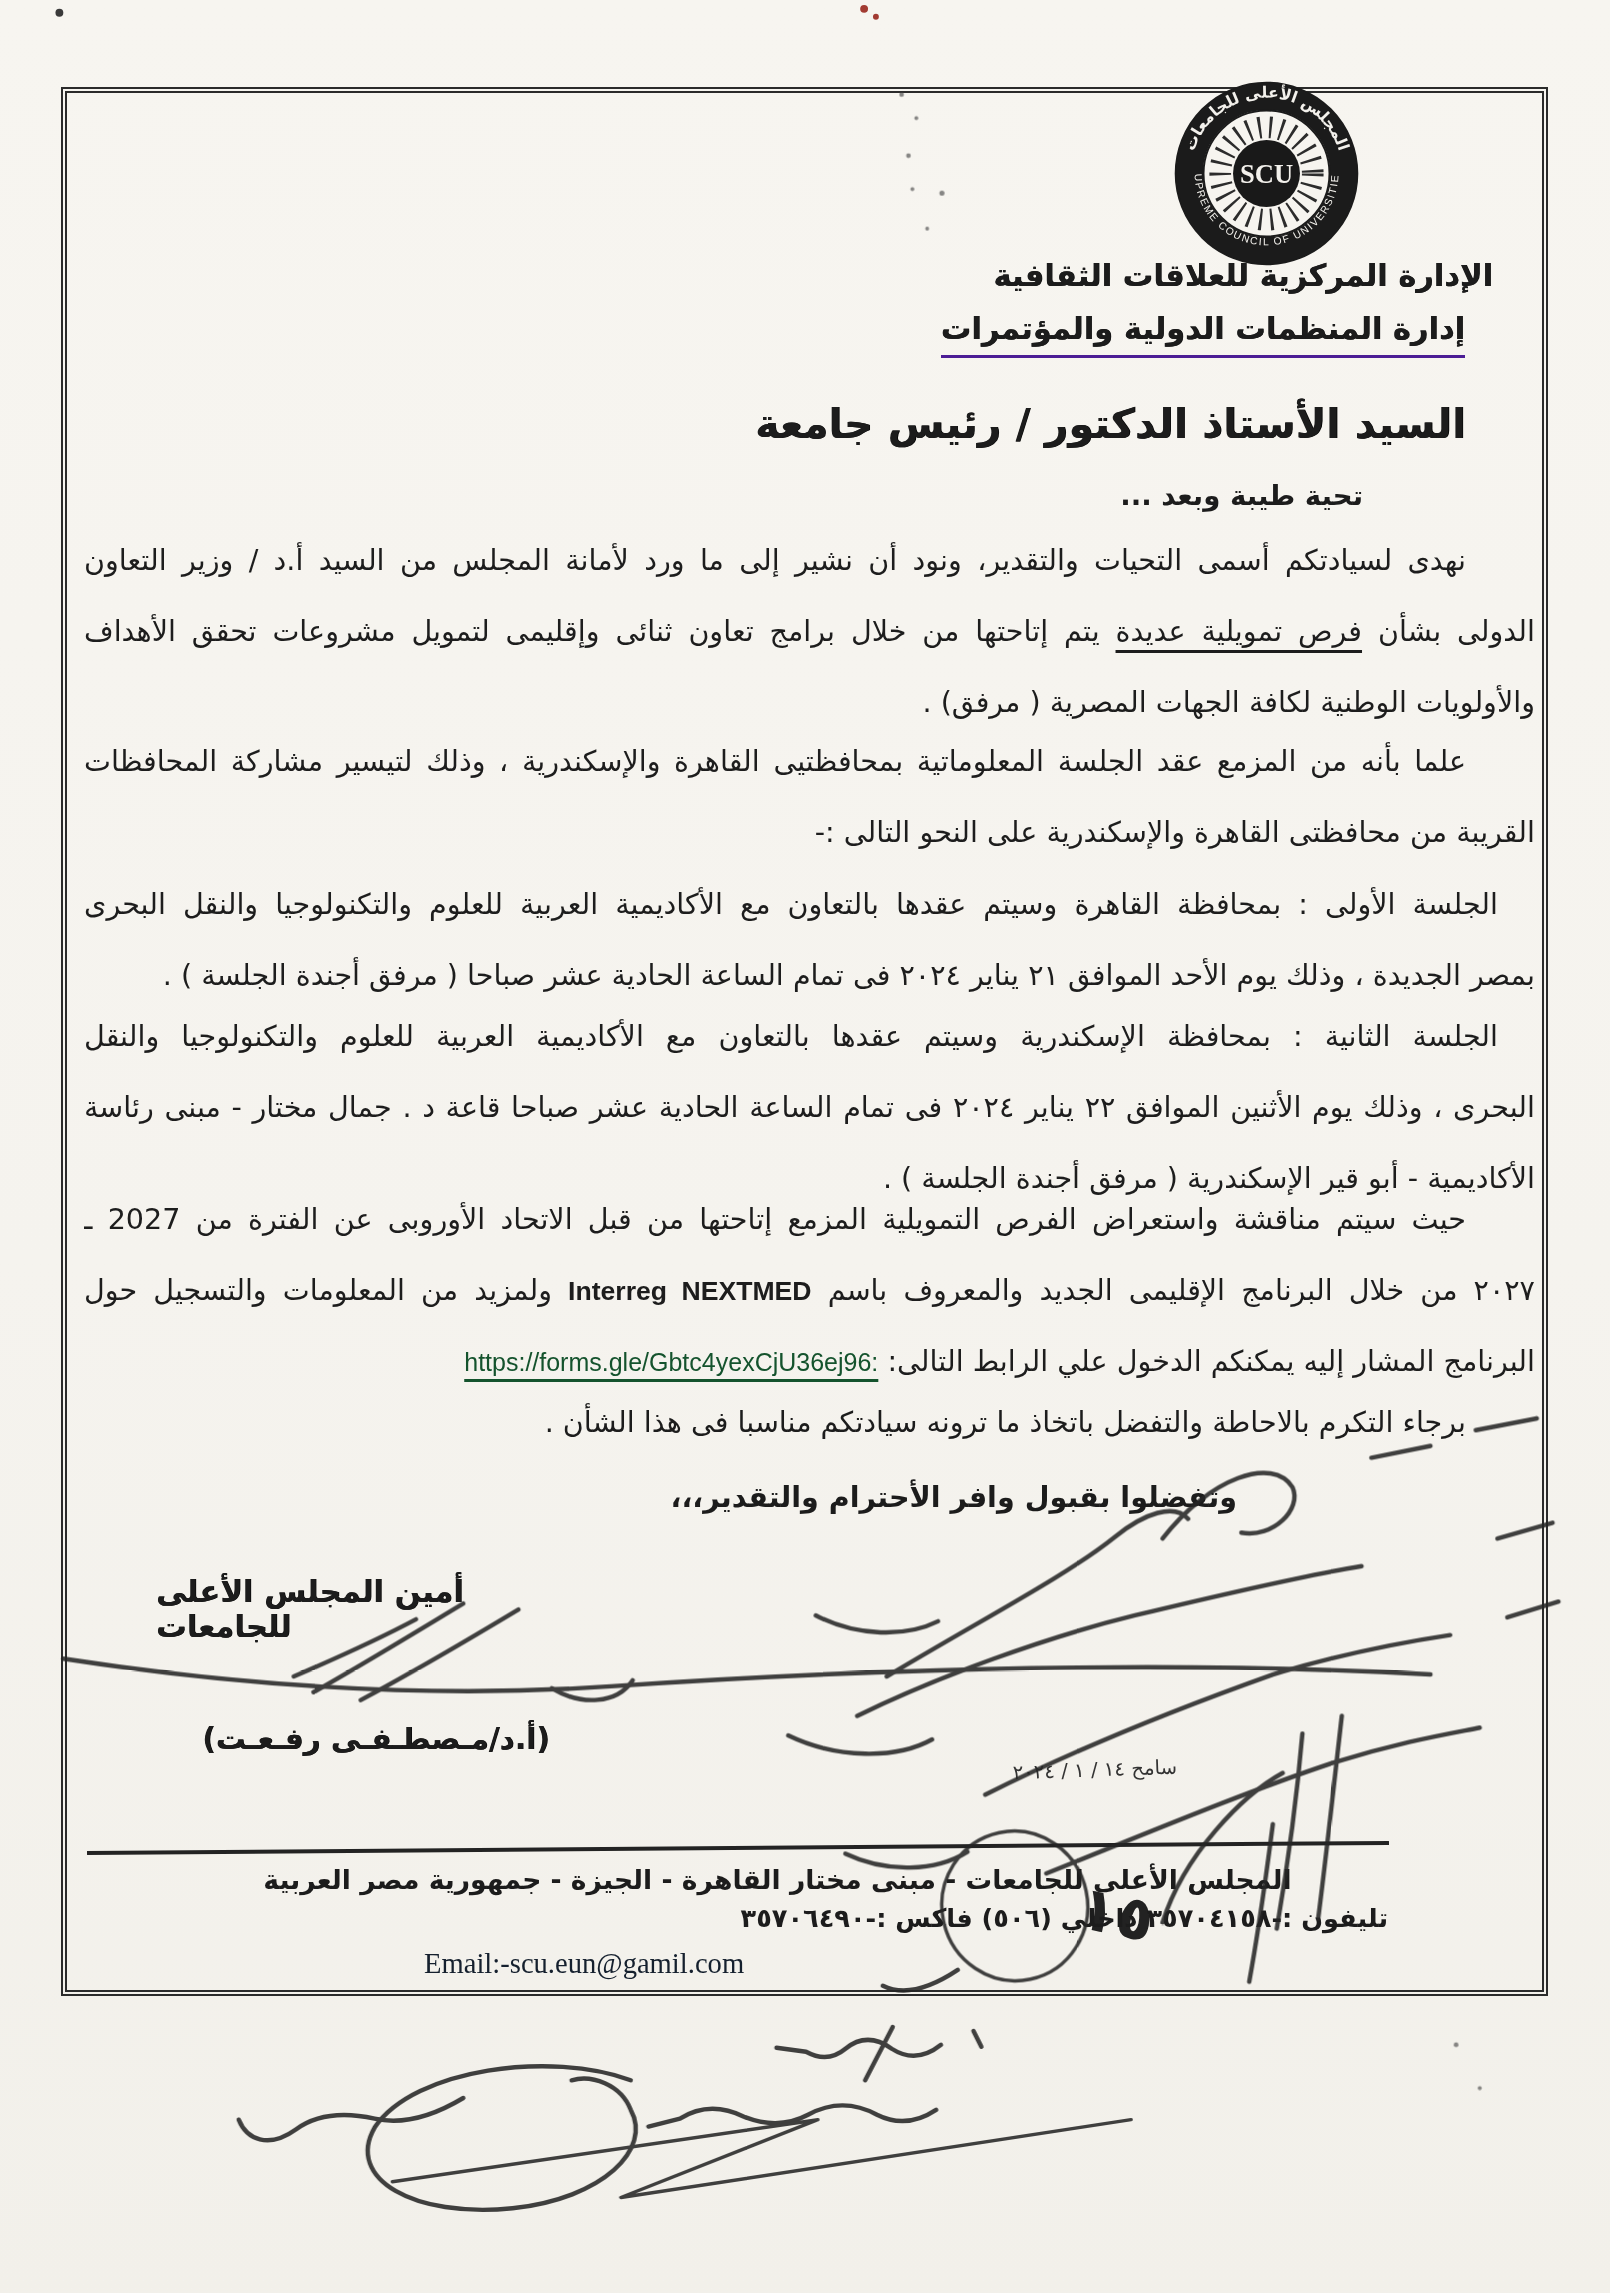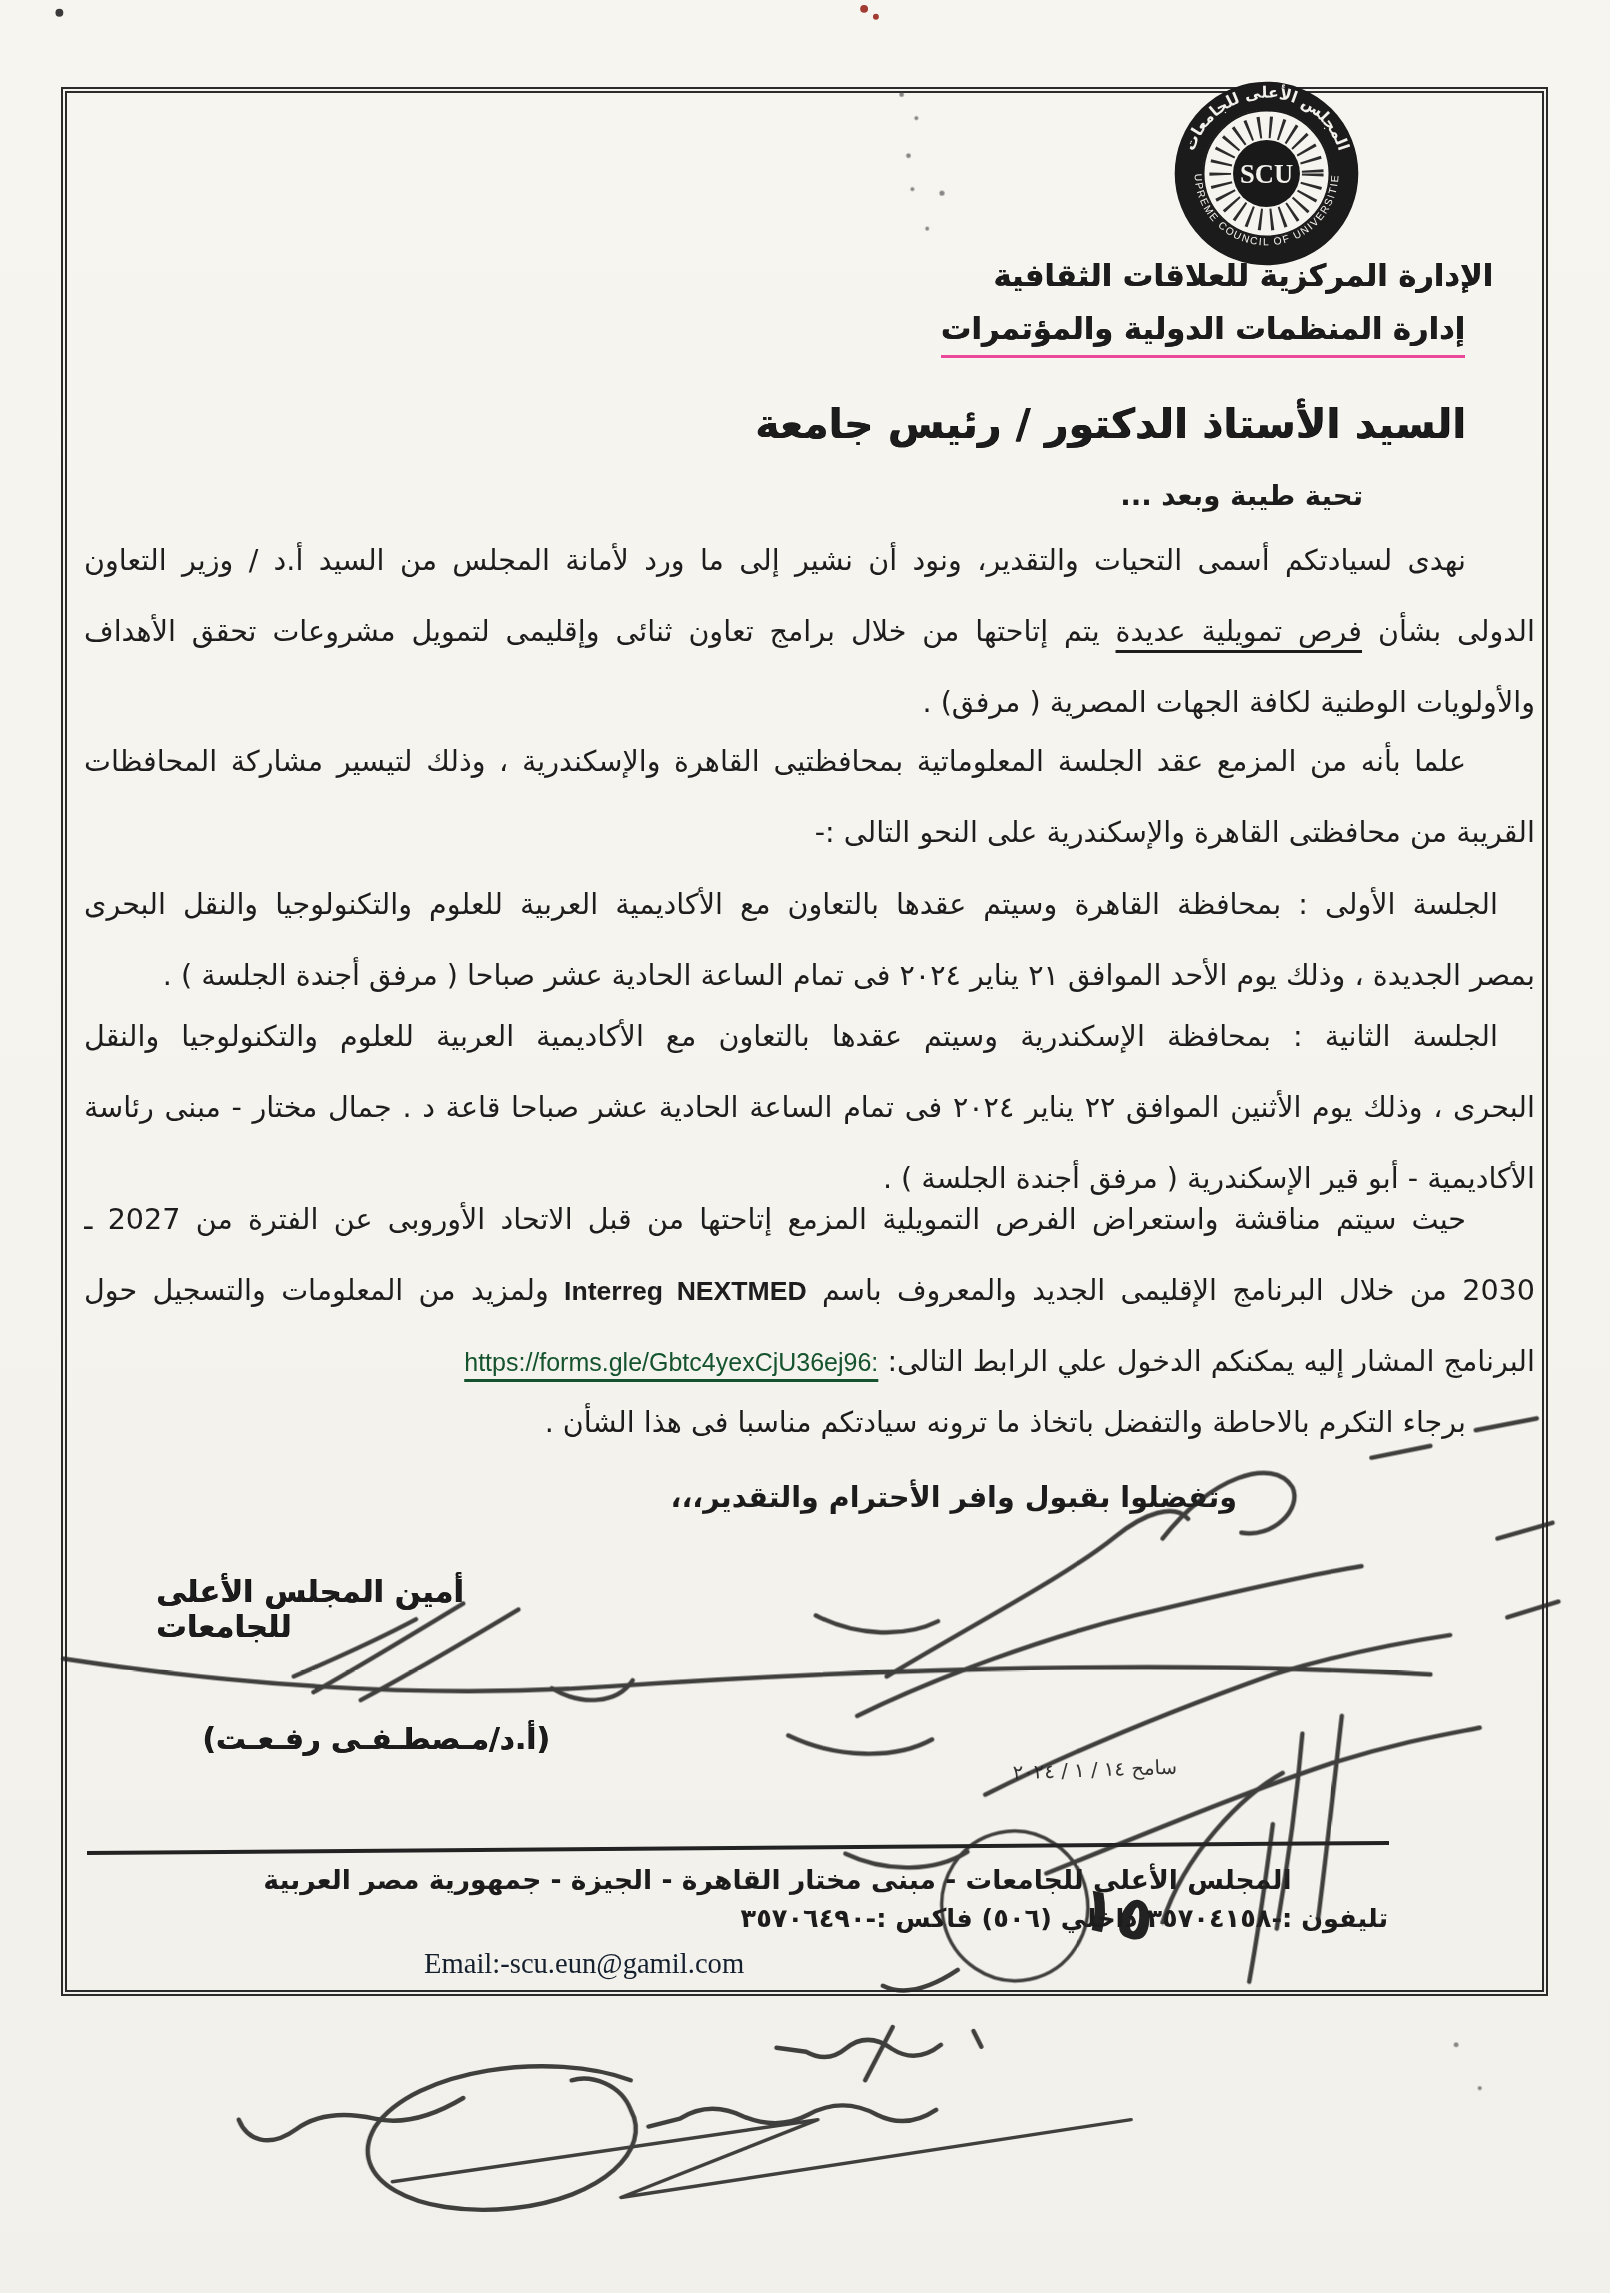--- a/index.html
+++ b/index.html
@@ -12,21 +12,21 @@
   
   .frame{
     left:61px;top:87px;width:1487px;height:1909px;
     border:6.9px double #2b2b2b;box-sizing:border-box;background:transparent;
   }
   
   .seal{left:1172px;top:79px;width:189px;height:189px;}
   
   .dept1{top:258px;right:118px;font-size:30.5px;font-weight:bold;direction:rtl;text-shadow:0.4px 0 0 #111;}
   .dept2{top:311px;right:146px;font-size:30.5px;font-weight:bold;direction:rtl;
-         border-bottom:3px solid #ec4899;padding-bottom:8.9px;text-shadow:0.4px 0 0 #111;}
+         border-bottom:3px solid #4c1d95;padding-bottom:8.9px;text-shadow:0.4px 0 0 #111;}
   .salutation{top:400px;right:145px;font-size:41px;font-weight:bold;direction:rtl;text-shadow:0.6px 0 0 #000;}
   .greeting{top:479px;right:248px;font-size:27.6px;font-weight:600;direction:rtl;}
   
   .para{right:76px;width:1451px;direction:rtl;font-size:28.6px;color:#1d1d1d;}
   .line{height:71px;line-height:71px;white-space:nowrap;}
   .j{text-align:justify;text-align-last:justify;white-space:normal;overflow:hidden;}
   .r{text-align:right;}
   .ind{padding-right:69px;box-sizing:border-box;}
   .ind2{padding-right:37px;box-sizing:border-box;}
   .u{text-decoration:underline;text-decoration-thickness:2.5px;text-underline-offset:8.9px;}
@@ -96,21 +96,21 @@
 </div>
 
 <div class="abs para" style="top:1001px;">
   <div class="line j ind2">الجلسة الثانية : بمحافظة الإسكندرية وسيتم عقدها بالتعاون مع الأكاديمية العربية للعلوم والتكنولوجيا والنقل</div>
   <div class="line j">البحرى ، وذلك يوم الأثنين الموافق ٢٢ يناير ٢٠٢٤ فى تمام الساعة الحادية عشر صباحا قاعة د . جمال مختار - مبنى رئاسة</div>
   <div class="line r">الأكاديمية - أبو قير الإسكندرية ( مرفق أجندة الجلسة ) .</div>
 </div>
 
 <div class="abs para" style="top:1184px;">
   <div class="line j ind">حيث سيتم مناقشة واستعراض الفرص التمويلية المزمع إتاحتها من قبل الاتحاد الأوروبى عن الفترة من 2027 ـ</div>
-  <div class="line j"><span>2030 من خلال البرنامج الإقليمى الجديد والمعروف باسم </span><span class="latin">Interreg NEXTMED</span><span>  ولمزيد من المعلومات والتسجيل حول</span></div>
+  <div class="line j"><span>٢٠٢٧ من خلال البرنامج الإقليمى الجديد والمعروف باسم </span><span class="latin">Interreg NEXTMED</span><span>  ولمزيد من المعلومات والتسجيل حول</span></div>
   <div class="line r"><span>البرنامج المشار إليه يمكنكم الدخول علي الرابط التالى:  </span><span class="linktext">https://forms.gle/Gbtc4yexCjU36ej96:</span></div>
 </div>
 
 <div class="abs p6 ind">برجاء التكرم بالاحاطة والتفضل باتخاذ ما ترونه سيادتكم مناسبا فى هذا الشأن .</div>
 <div class="abs closing">وتفضلوا بقبول وافر الأحترام والتقدير،،،</div>
 
 <div class="abs sig-title">أمين المجلس الأعلى للجامعات</div>
 <div class="abs sig-name">(أ.د/مـصطـفـى رفـعـت)</div>
 
 <div class="abs date-note">سامح ١٤ / ١ / ٢٠٢٤</div>

